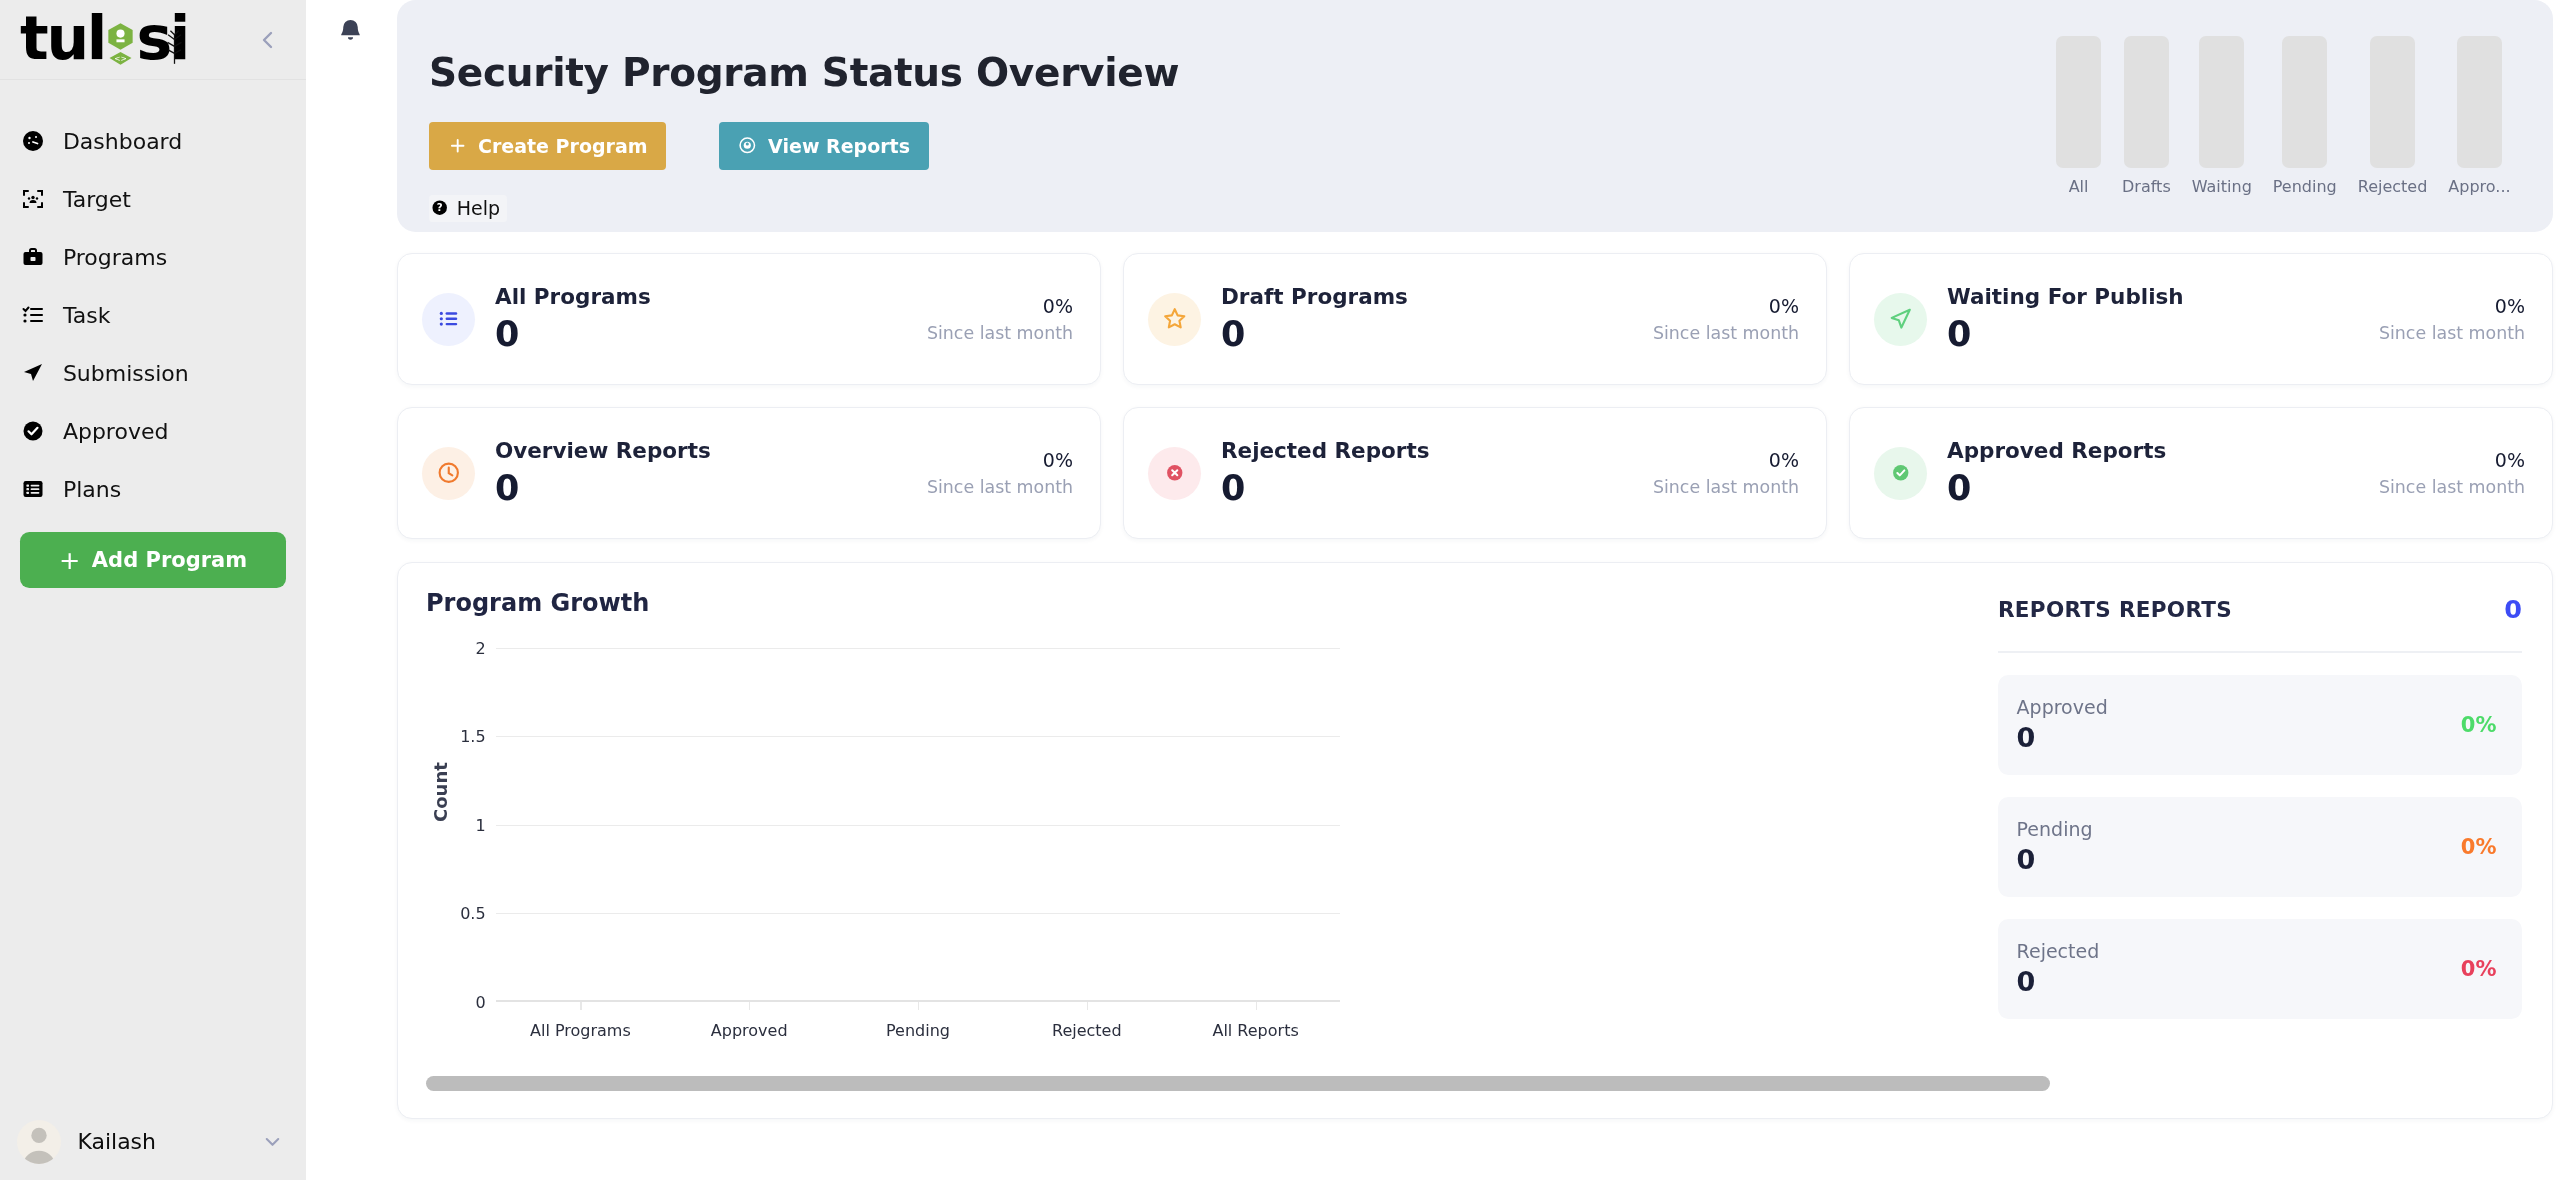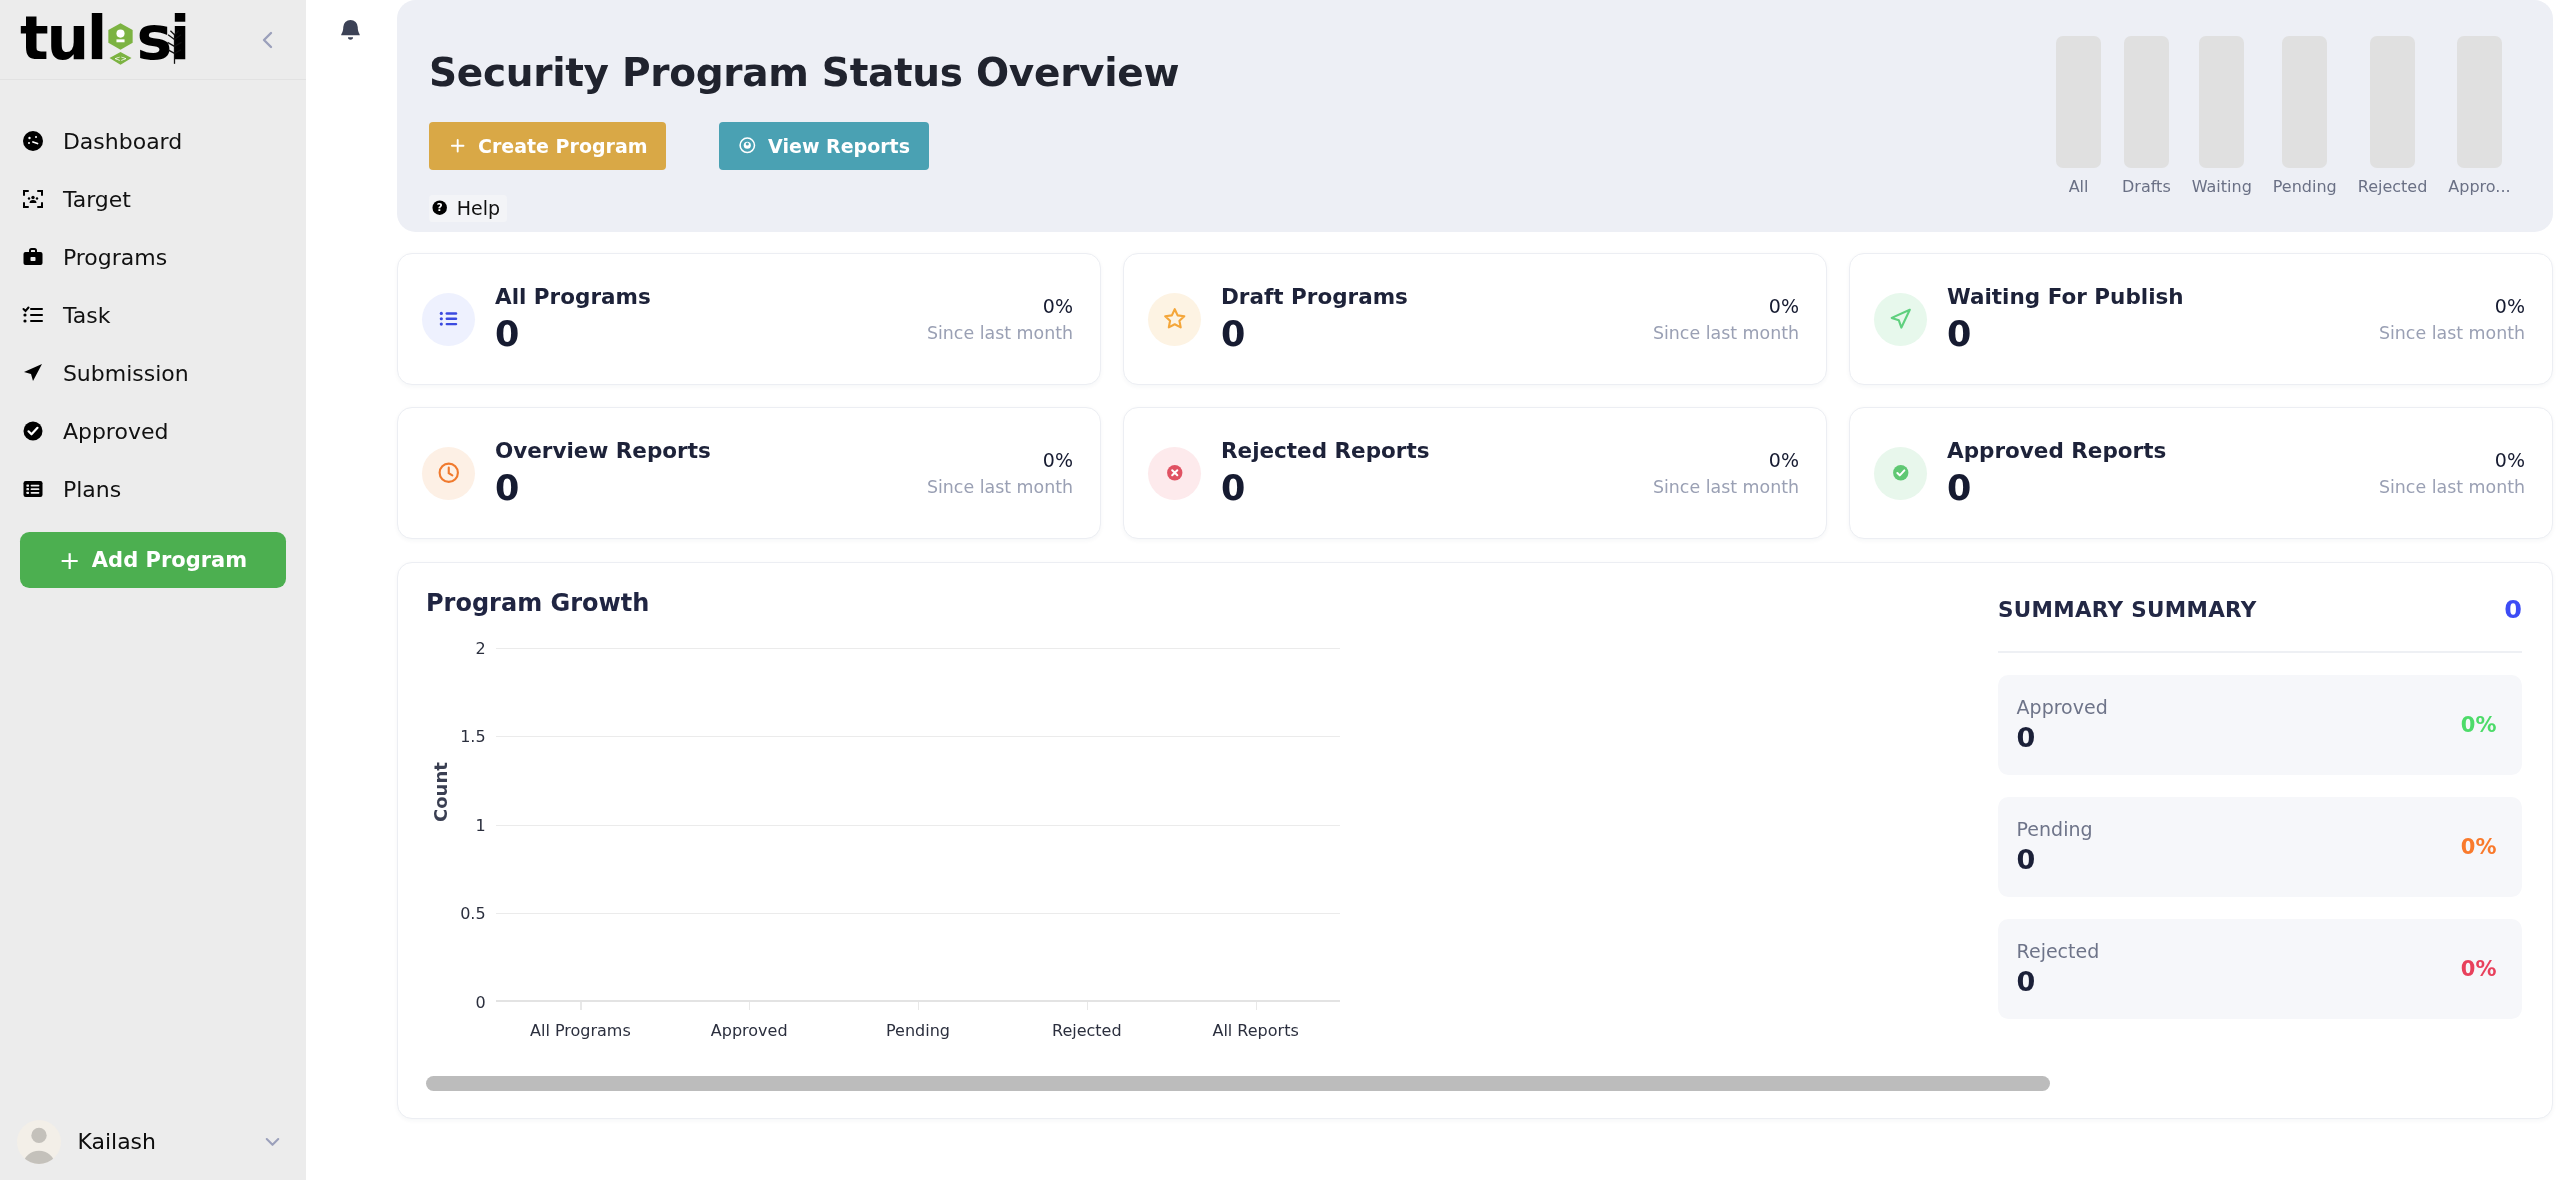--- a/index.html
+++ b/index.html
@@ -556,21 +556,21 @@
               <span class="xtick" style="left:30%">Approved</span>
               <span class="xtick" style="left:50%">Pending</span>
               <span class="xtick" style="left:70%">Rejected</span>
               <span class="xtick" style="left:90%">All Reports</span>
             </div>
           </div>
         </div>
 
         <aside class="summary">
           <div class="sum-head">
-            <span class="sum-title">SUMMARY SUMMARY</span>
+            <span class="sum-title">REPORTS REPORTS</span>
             <span class="sum-badge">0</span>
           </div>
           <div class="sum-rule"></div>
 
           <div class="sum-row">
             <div class="sum-left">
               <div class="sum-label">Approved</div>
               <div class="sum-value">0</div>
             </div>
             <div class="sum-pct" style="color:#4ddb69">0%</div>

